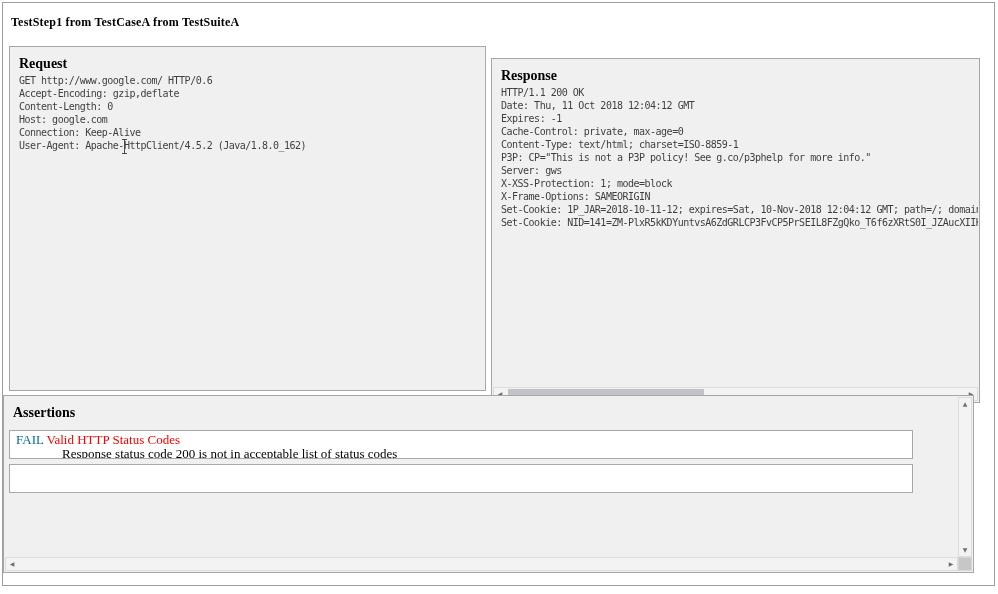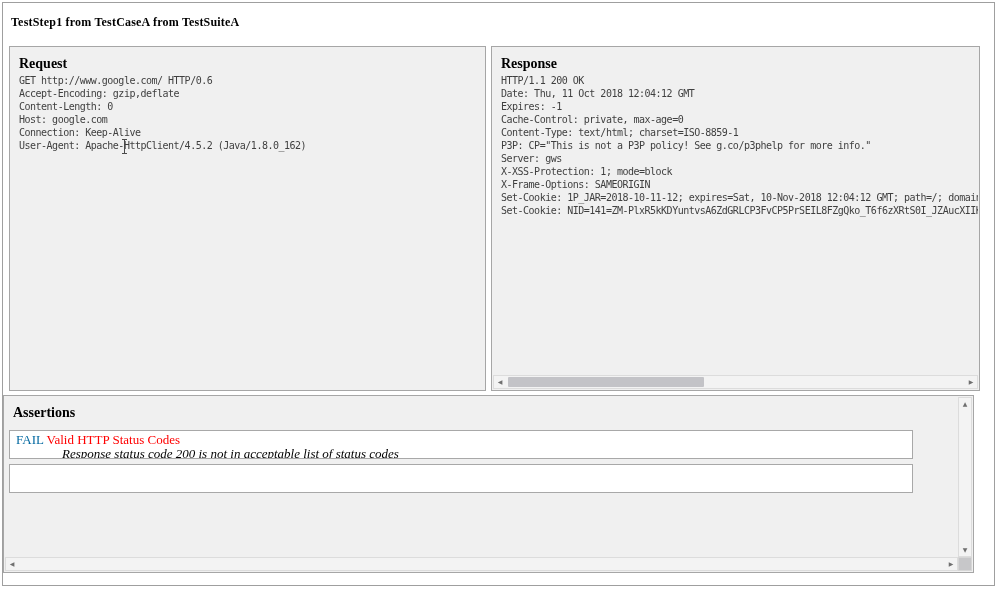--- a/index.html
+++ b/index.html
@@ -16,21 +16,21 @@
     font-family: "Liberation Serif", serif; font-weight: bold;
     font-size: 12px; color: #000000; letter-spacing: 0.2px;
   }
 
   .panel {
     position: absolute; background: #f0f0f0;
     border: 1px solid #a6a6a6;
     padding-left: 40px;
   }
   .panel-request   { left: 6px;   top: 43px;  width: 477px; height: 345px; }
-  .panel-response  { left: 488px; top: 43px;  width: 489px; height: 345px; }
+  .panel-response  { left: 488px; top: 55px;  width: 489px; height: 345px; }
   .panel-assertions{ left: 0;   top: 392px; width: 971px; height: 178px; }
 
   .panel-header {
     position: absolute; left: 9px; top: 9px;
     font-family: "Liberation Serif", serif; font-weight: bold;
     font-size: 14px; color: #000000;
   }
 
   pre.code {
     position: absolute; left: 9px; top: 23px; right: 1px; bottom: 16px;
@@ -76,21 +76,21 @@
     padding: 2px 6px 0 6px; overflow: hidden;
   }
   .assert-box.first  { top: 34px; }
   .assert-box.second { top: 68px; }
   .assert-line1 {
     font-family: "Liberation Serif", serif; font-size: 13px; line-height: 13px;
   }
   .fail-label { color: #0369a1; font-weight: normal; }
   .assert-name { color: #ff0000; }
   .assert-msg {
-    font-family: "Liberation Serif", serif; font-style: italic;
+    font-family: "Liberation Serif", serif; 
     font-size: 13px; line-height: 13px; color: #000000;
     margin-left: 46px; margin-top: 1px;
   }
 
   
   .ibeam { position: absolute; left: 111px; top: 92px; width: 7px; height: 15px; }
   .ibeam .stem { position: absolute; left: 3px; top: 1px; width: 1px; height: 13px; background: #4a4a4a; }
   .ibeam::before, .ibeam::after { content: ""; position: absolute; left: 1px; width: 5px; height: 1px; background: #4a4a4a; }
   .ibeam::before { top: 0; }
   .ibeam::after  { bottom: 0; }

